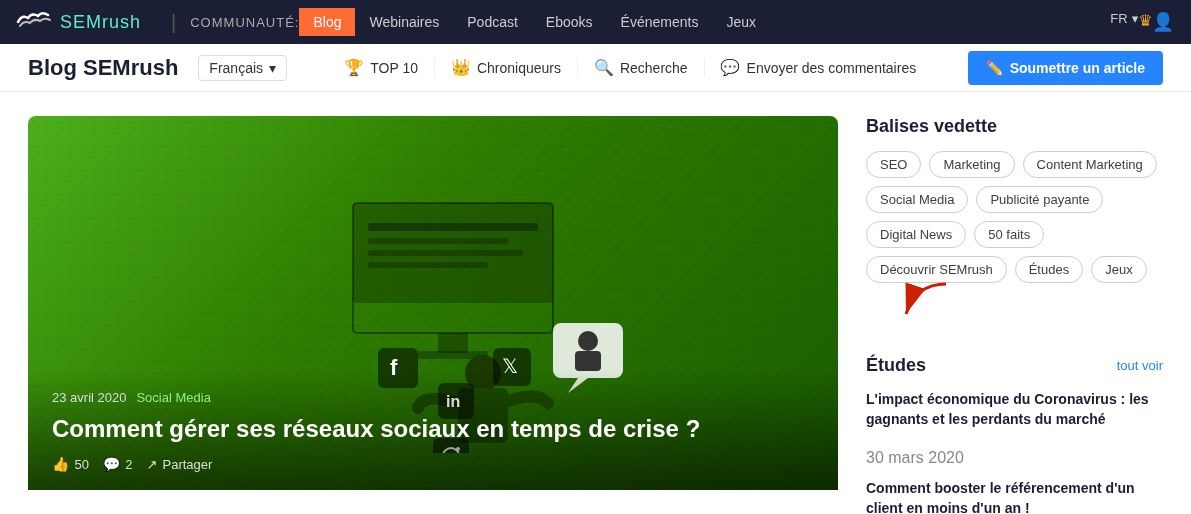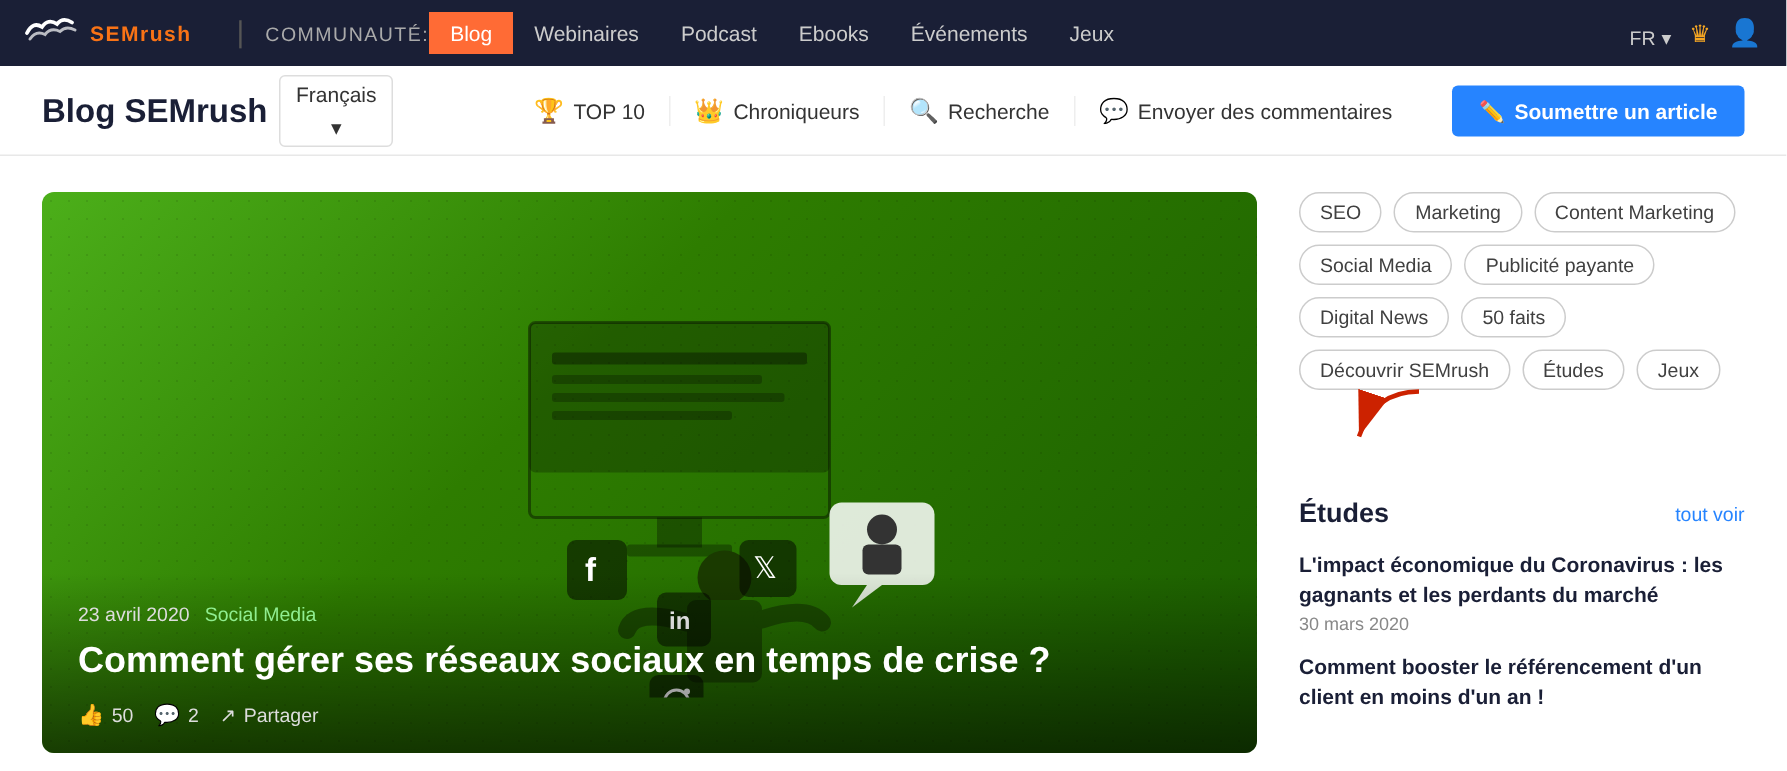--- a/index.html
+++ b/index.html
@@ -50,22 +50,21 @@
       align-items: center;
       cursor: pointer;
       text-decoration: none;
     }
     .top-nav-link.active {
       background: #ff6b35;
       color: #fff;
     }
     .top-nav-right {
       display: flex;
-      align-items: flex-end;
-      gap: 12px;
+      align-items: flex-start;
       margin-left: auto;
     }
     .lang-btn {
       color: #ccc;
       font-size: 13px;
       cursor: pointer;
       display: flex;
       align-items: center;
       gap: 4px;
     }
@@ -78,40 +77,39 @@
       font-size: 18px;
     }
 
     
     .blog-header {
       background: #fff;
       border-bottom: 1px solid #e8e8e8;
       display: flex;
       align-items: center;
       padding: 0 28px;
-      height: 60px;
-      gap: 8px;
+      height: 48px;
+      gap: 20px;
     }
     .blog-title {
       font-size: 22px;
       font-weight: 700;
       color: #1a1f36;
       white-space: nowrap;
     }
     .lang-selector {
       display: flex;
       align-items: center;
       gap: 6px;
       color: #333;
       font-size: 14px;
       cursor: pointer;
       border: 1px solid #ddd;
       border-radius: 4px;
       padding: 4px 10px;
-      flex-direction: column;
     }
     .blog-nav {
       display: flex;
       align-items: center;
       gap: 0;
       margin-left: auto;
     }
     .blog-nav-item {
       display: flex;
       align-items: center;
@@ -300,34 +298,34 @@
     .etude-item { margin-bottom: 12px; }
     .etude-title {
       font-size: 14px;
       font-weight: 700;
       color: #1a1f36;
       line-height: 1.4;
       cursor: pointer;
     }
     .etude-date {
       color: #888;
-      font-size: 12px;
-      margin-top: 3px;
+      font-size: 16px;
+      margin-top: 20px;
     }
   </style>
 </head>
 <body>
 
 <nav class="top-nav">
   <div class="logo-area">
     <svg class="logo-icon" viewBox="0 0 36 24" fill="none">
       <path d="M2 12 Q6 4 12 8 Q16 2 22 6 Q26 1 32 5" stroke="white" stroke-width="2.5" fill="none" stroke-linecap="round"></path>
       <path d="M4 16 Q8 10 14 13 Q18 8 24 11 Q28 7 34 10" stroke="white" stroke-width="2" fill="none" stroke-linecap="round" opacity="0.7"></path>
     </svg>
-    <span style="color:#f97316;font-weight:700;font-size:14px;letter-spacing:1px;">SEMrush</span>
+    <span style="color:#5eead4;font-weight:400;font-size:18px;letter-spacing:1px;">SEMrush</span>
   </div>
   <span class="nav-divider">|</span>
   <span class="communaute-label">COMMUNAUTÉ:</span>
 
   <div class="top-nav-links">
     <a class="top-nav-link active">Blog</a>
     <a class="top-nav-link">Webinaires</a>
     <a class="top-nav-link">Podcast</a>
     <a class="top-nav-link">Ebooks</a>
     <a class="top-nav-link">Événements</a>
@@ -443,20 +441,21 @@
             </div>
           </div>
         </div>
       </div>
     </div>
   </article>
 
   <aside class="sidebar">
 
     <section class="featured-tags-section">
+      <h3 class="section-title">Balises vedette</h3>
       <div class="tags-grid">
         <span class="tag-pill">SEO</span>
         <span class="tag-pill">Marketing</span>
         <span class="tag-pill">Content Marketing</span>
         <span class="tag-pill">Social Media</span>
         <span class="tag-pill">Publicité payante</span>
         <span class="tag-pill">Digital News</span>
         <span class="tag-pill">50 faits</span>
         <span class="tag-pill">Découvrir SEMrush</span>
         <span class="tag-pill">Études</span>

